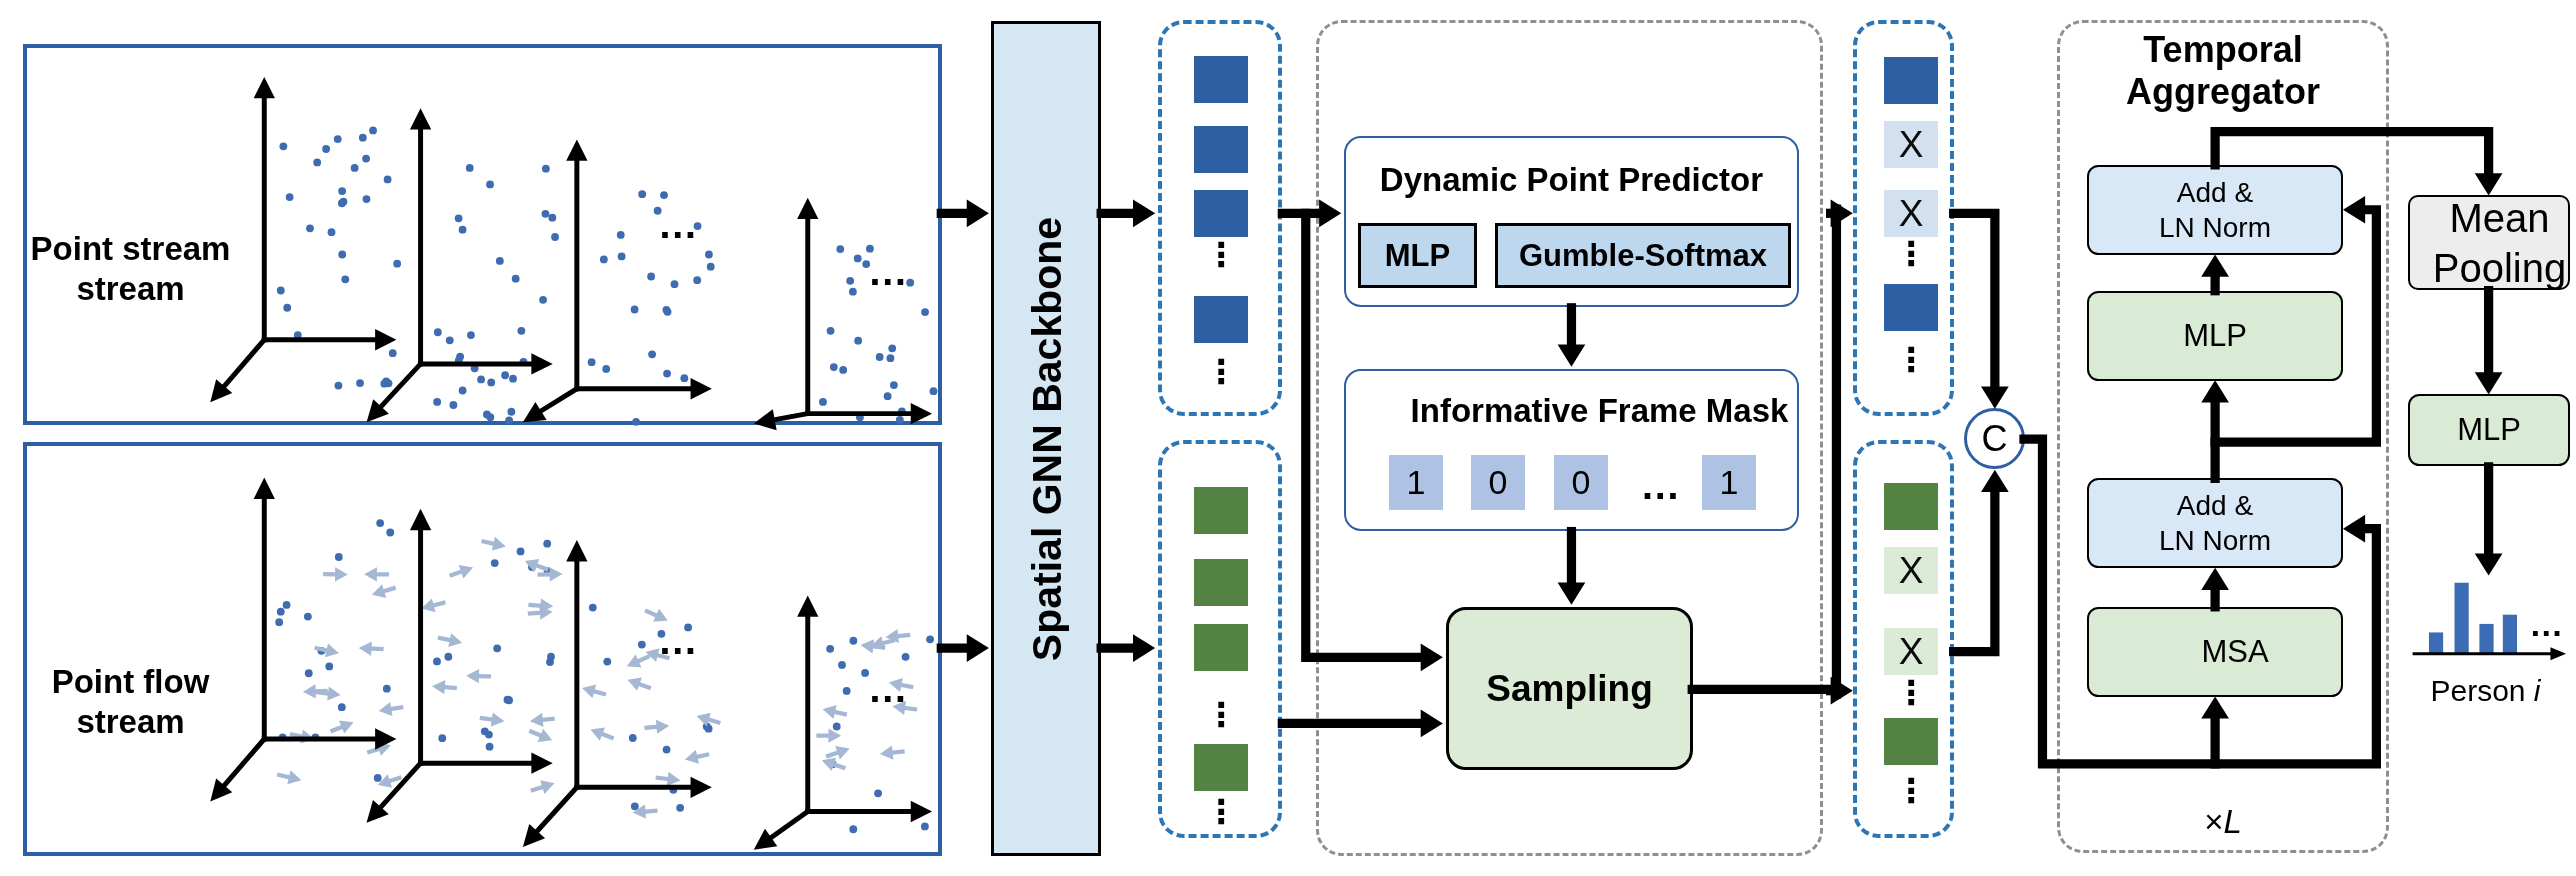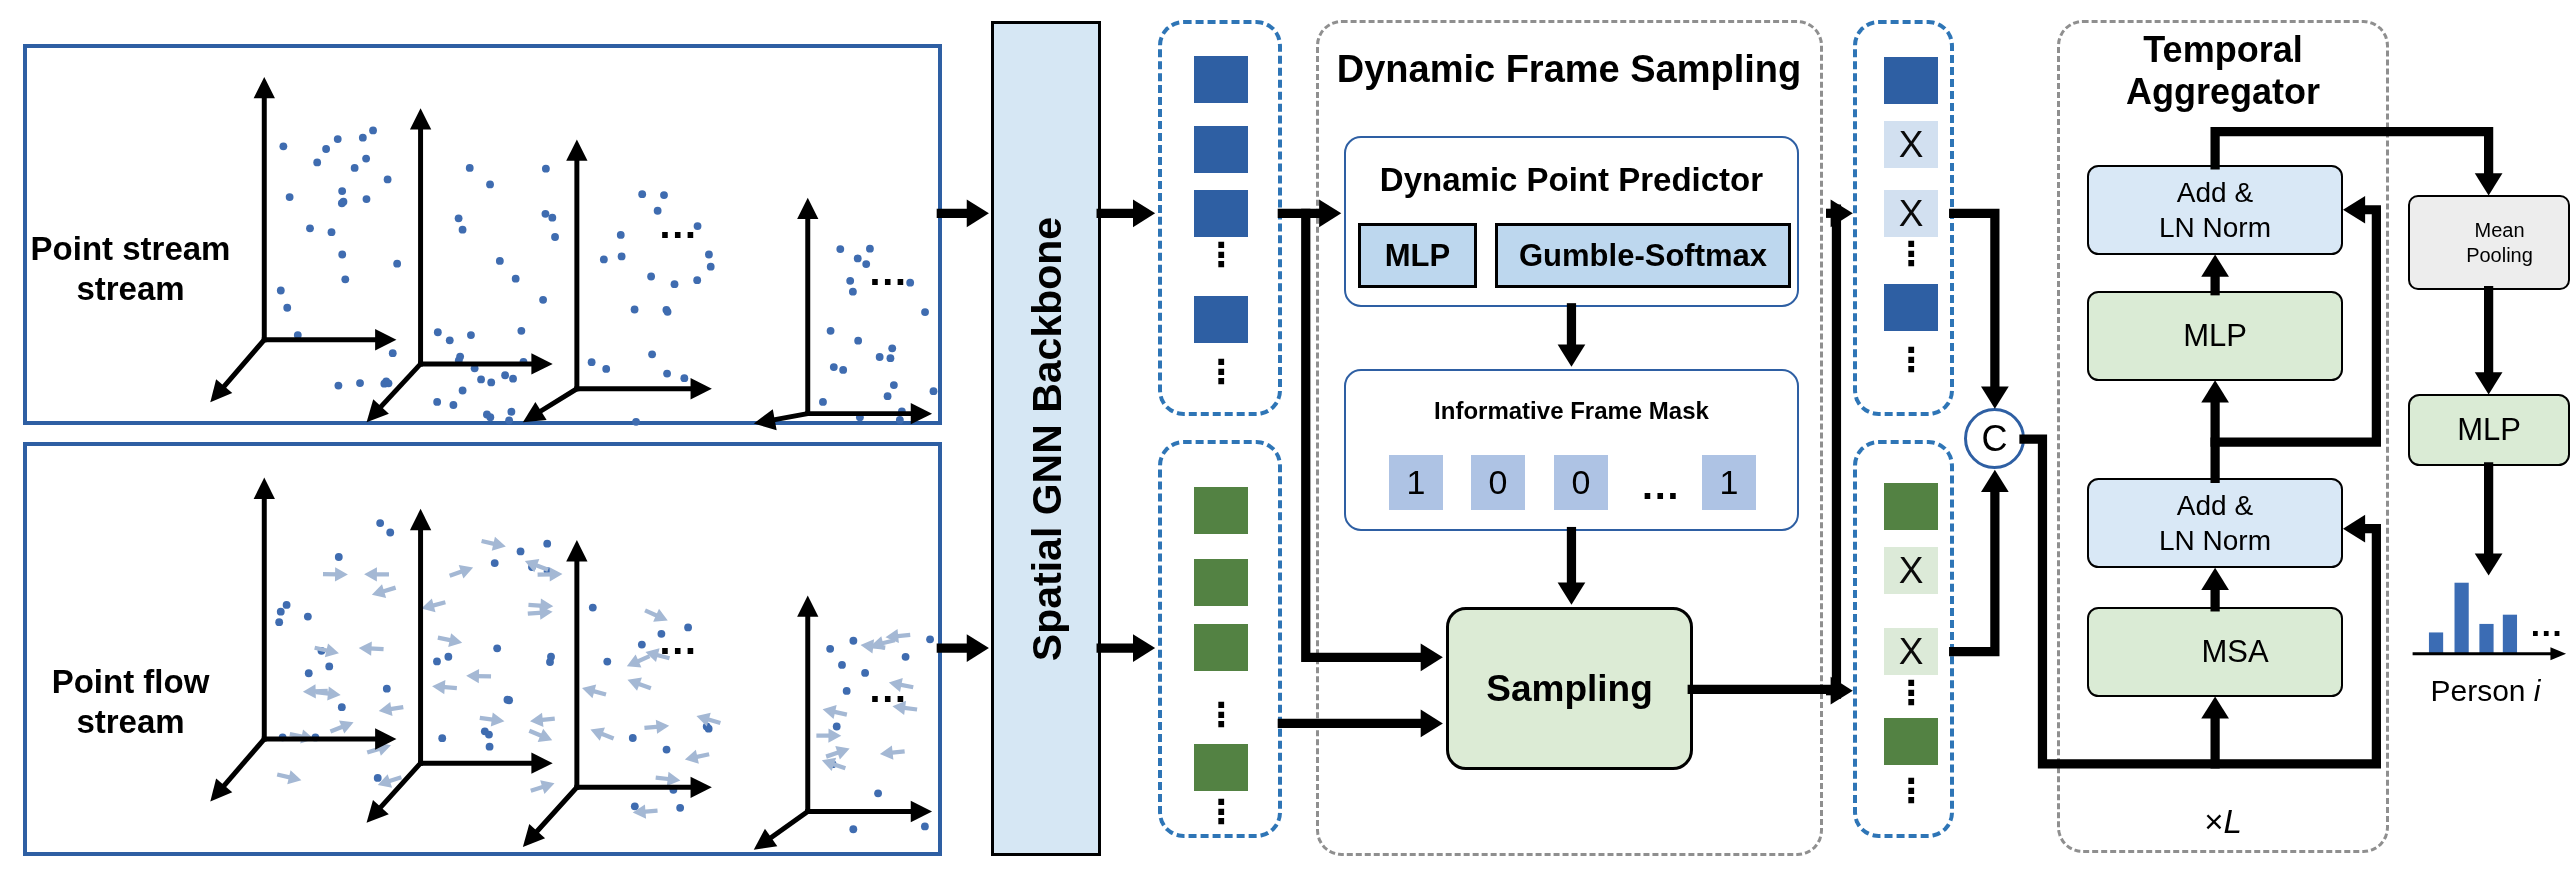--- a/index.html
+++ b/index.html
@@ -25,21 +25,21 @@
   .hdots{font-weight:bold;font-size:40px;letter-spacing:1.4px;}
   .title-xl{font-weight:bold;font-size:38px;}
   .round-blue{border:2.8px solid #2E5FA3;border-radius:17px;background:#fff;}
   .inner-blue{background:#BDD7EE;border:3.6px solid #000;}
   .inner-blue .t{font-weight:bold;font-size:31px;}
   .mask-cell{background:#AEC3E4;font-size:34px;}
   .sampling{background:#DCEBD5;border:3.6px solid #000;border-radius:20px;font-weight:bold;font-size:37px;justify-content:center;}
   .ta-box{border:2.8px solid #000;border-radius:11.4px;font-size:28px;line-height:1.25;}
   .ta-blue{background:#D9E8F6;}
   .ta-green{background:#DAEBD5;}
-  .grey-box{background:#EDEDED;border:2.8px solid #000;border-radius:10px;font-size:20px;line-height:1.25;padding-left:21px;}
+  .grey-box{background:#EDEDED;border:2.8px solid #000;border-radius:10px;font-size:40px;line-height:1.25;padding-left:21px;}
   .c-circle{width:61px;height:61px;border:3.6px solid #2E5FA3;border-radius:50%;background:#fff;font-size:36px;}
   .italic{font-style:italic;}
   svg.overlay{position:absolute;left:0;top:0;pointer-events:none;}
 </style>
 </head>
 <body>
 
 <div id="canvas">
 
   <div class="abs stream-box" style="left:23px;top:44px;width:919px;height:381px;"></div>
@@ -73,33 +73,32 @@
 
   <div class="abs dash-blue" style="left:1158px;top:440px;width:124px;height:398px;"></div>
   <div class="tok tok-green" style="left:1194px;top:487px;"></div>
   <div class="tok tok-green" style="left:1194px;top:559px;"></div>
   <div class="tok tok-green" style="left:1194px;top:624px;"></div>
   <div class="abs vdots center" style="left:1194px;top:700px;width:54px;height:31px;">⋮</div>
   <div class="tok tok-green" style="left:1194px;top:744px;"></div>
   <div class="abs vdots center" style="left:1194px;top:797px;width:54px;height:31px;">⋮</div>
 
   <div class="abs dash-grey" style="left:1316px;top:20px;width:507px;height:836px;"></div>
-  <div class="abs title-xl center" style="left:1323px;top:47px;width:492px;height:45px;">Dynamic Frame Sampling</div>
 
   <div class="abs round-blue" style="left:1344px;top:136px;width:455px;height:171px;"></div>
   <div class="abs center" style="left:1344px;top:158px;width:455px;height:43px;font-weight:bold;font-size:33px;">Dynamic Point Predictor</div>
   <div class="abs inner-blue center" style="left:1358px;top:223px;width:119px;height:65px;">
     <span class="t">MLP</span>
   </div>
   <div class="abs inner-blue center" style="left:1495px;top:223px;width:296px;height:65px;align-items:center;">
     <span class="t">Gumble-Softmax</span>
   </div>
 
   <div class="abs round-blue" style="left:1344px;top:369px;width:455px;height:162px;"></div>
-  <div class="abs center" style="left:1344px;top:389px;width:455px;height:43px;font-weight:bold;font-size:24px;">Informative Frame Mask</div>
+  <div class="abs center" style="left:1372px;top:389px;width:455px;height:43px;font-weight:bold;font-size:33px;">Informative Frame Mask</div>
   <div class="abs mask-cell center" style="left:1389px;top:455px;width:54px;height:55px;">1</div>
   <div class="abs mask-cell center" style="left:1471px;top:455px;width:54px;height:55px;">0</div>
   <div class="abs mask-cell center" style="left:1554px;top:455px;width:54px;height:55px;">0</div>
   <div class="abs hdots center" style="left:1627px;top:460px;width:68px;height:50px;">…</div>
   <div class="abs mask-cell center" style="left:1702px;top:455px;width:54px;height:55px;">1</div>
 
   <div class="abs sampling center" style="left:1446px;top:607px;width:247px;height:163px;">
     <span>Sampling</span>
   </div>
 

